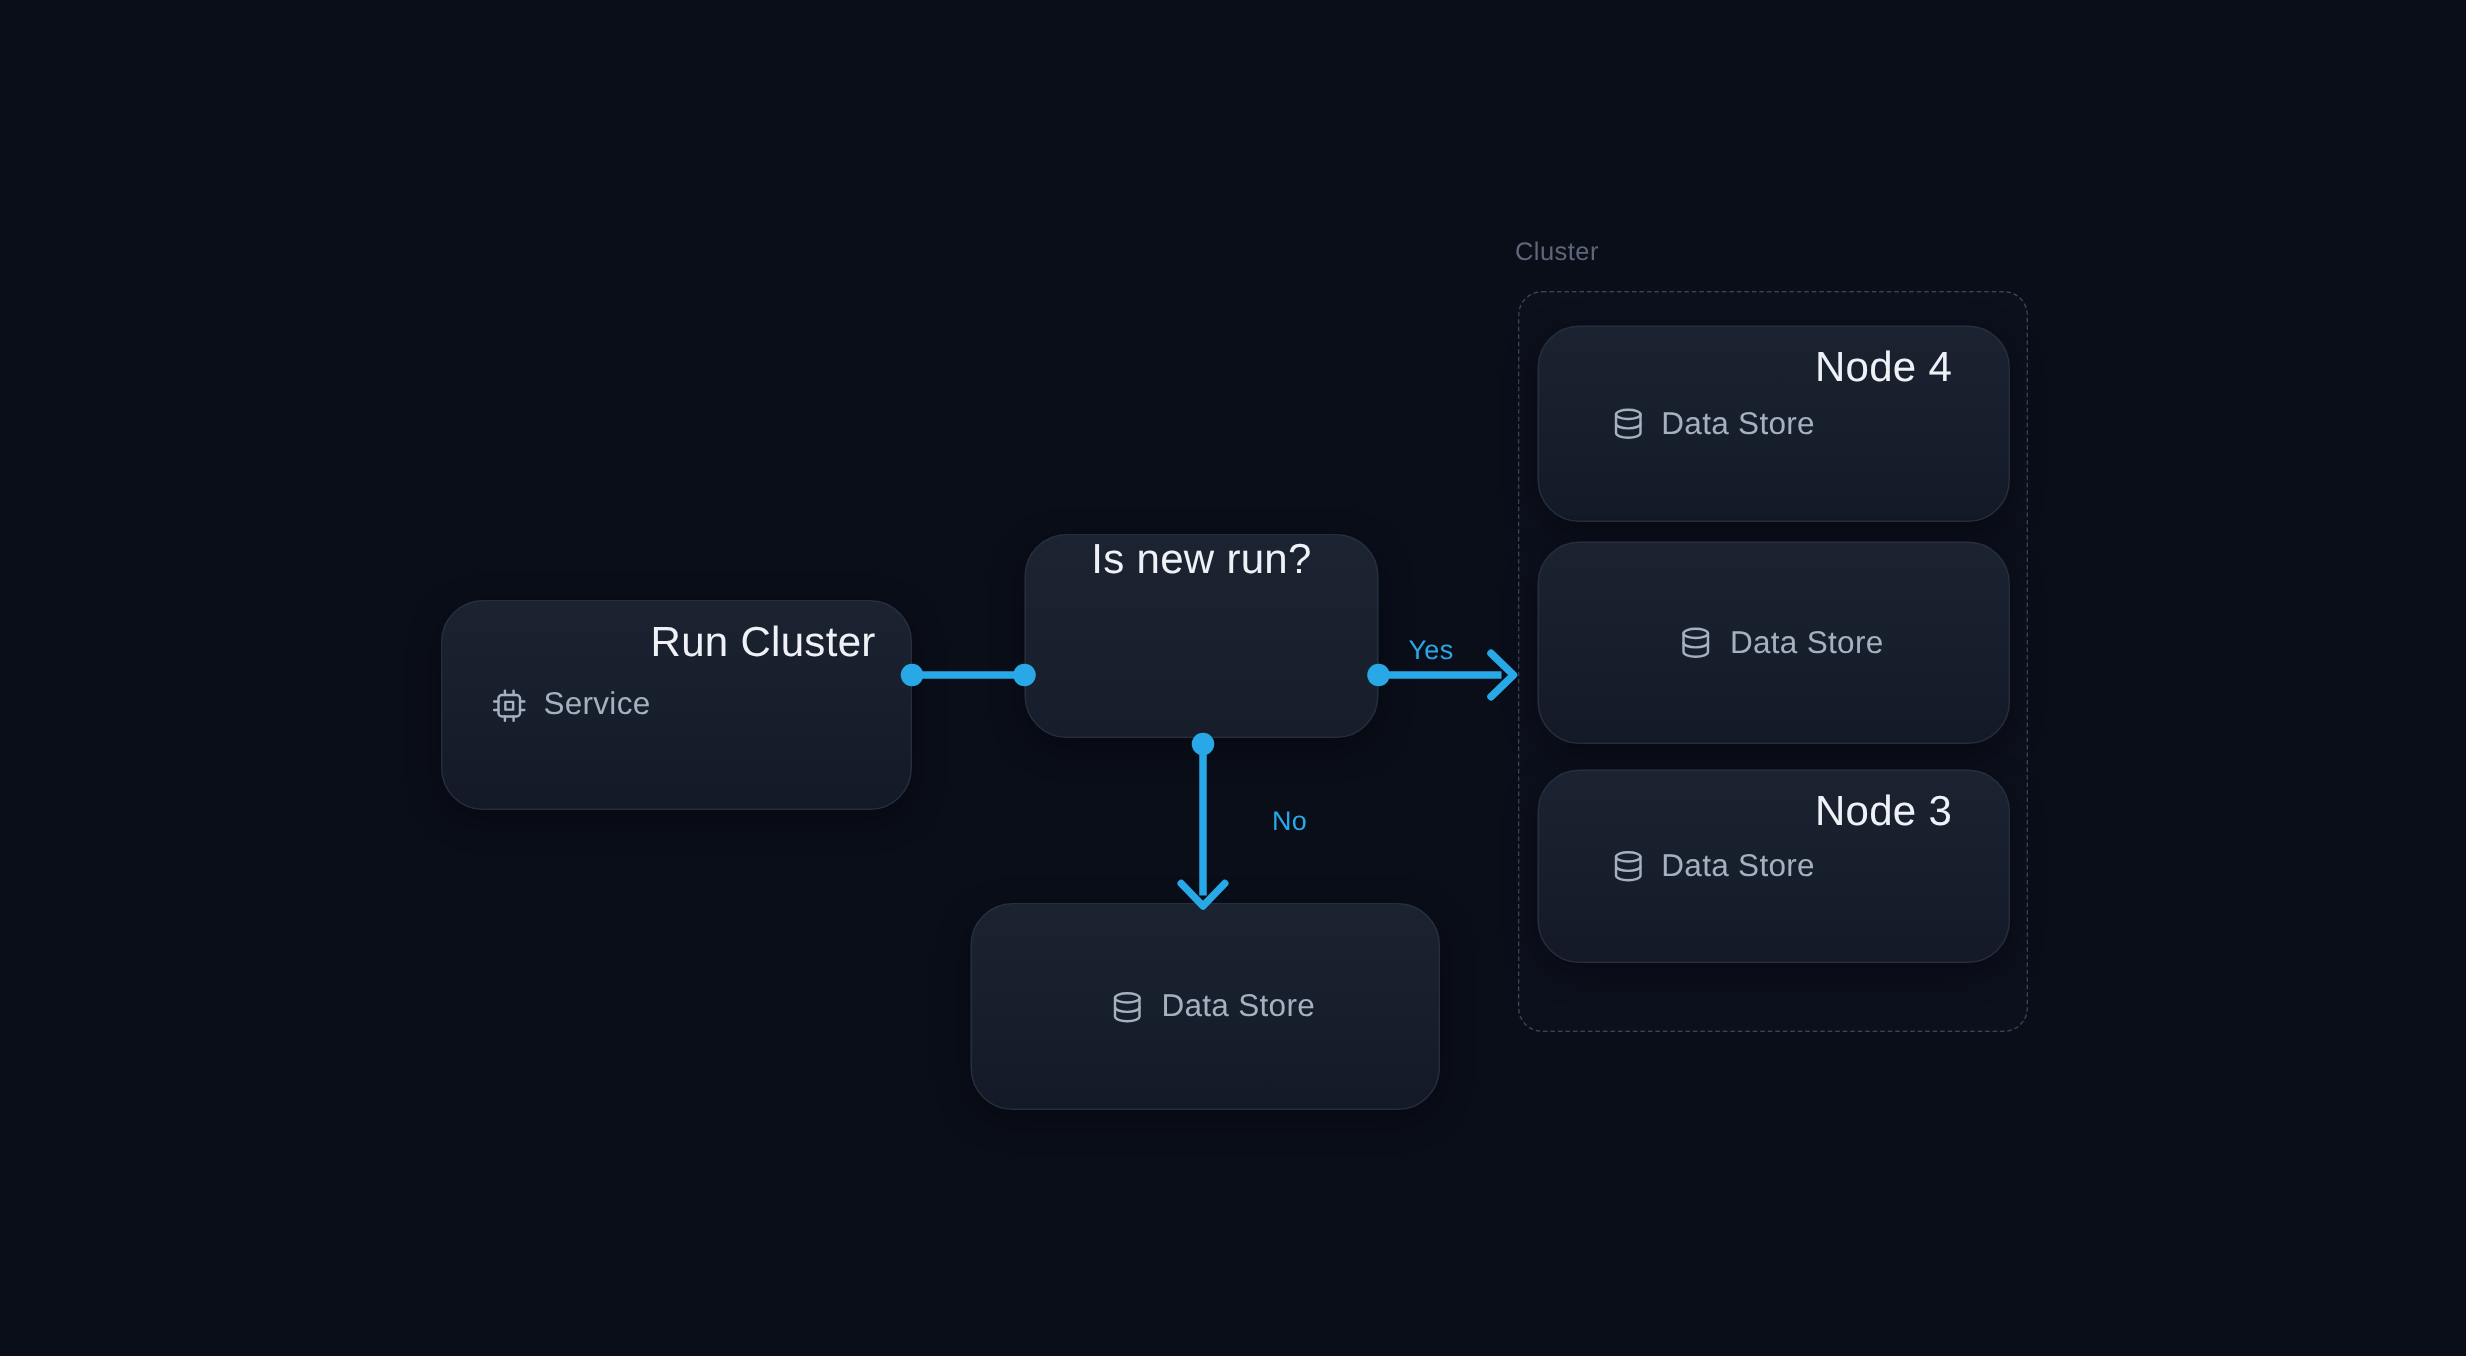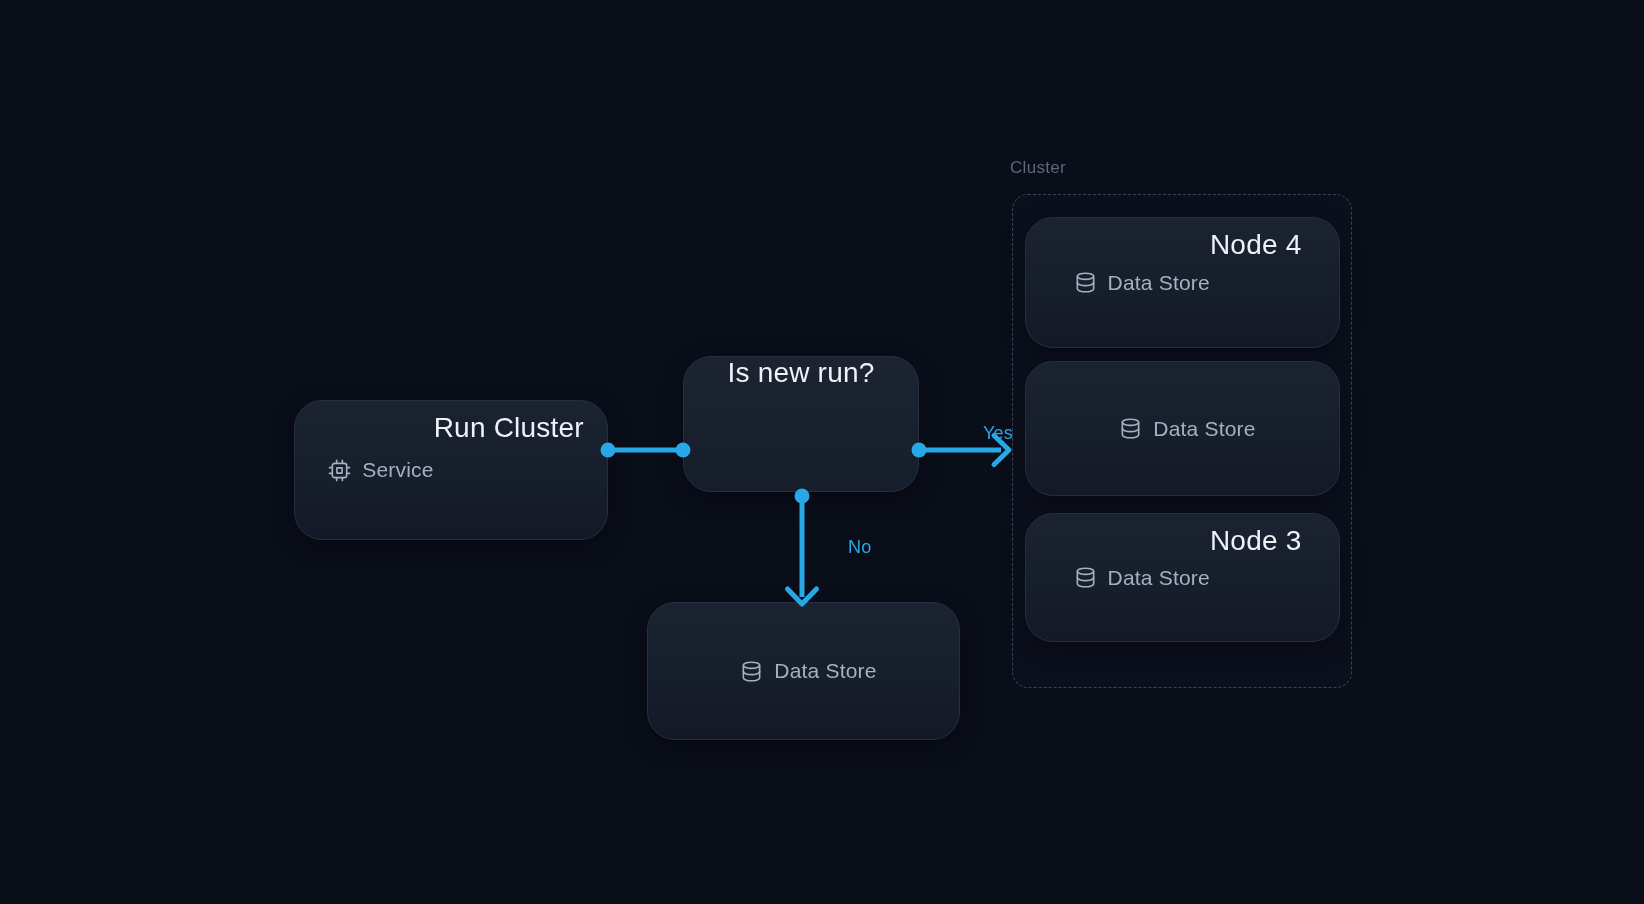--- a/index.html
+++ b/index.html
@@ -73,21 +73,21 @@
     color: #5d6779;
     letter-spacing: 0.3px;
   }
   .edge-label {
     position: absolute;
     font-size: 18px;
     color: var(--accent, #29a8e8);
     letter-spacing: 0.2px;
   }
   .edge-label.yes {
-    left: 968px;
+    left: 924px;
     top: 423px;
     width: 60px;
     text-align: center;
   }
   .edge-label.no {
     left: 816px;
     top: 537px;
     margin-left: 32px;
   }
   svg.connector-layer {

